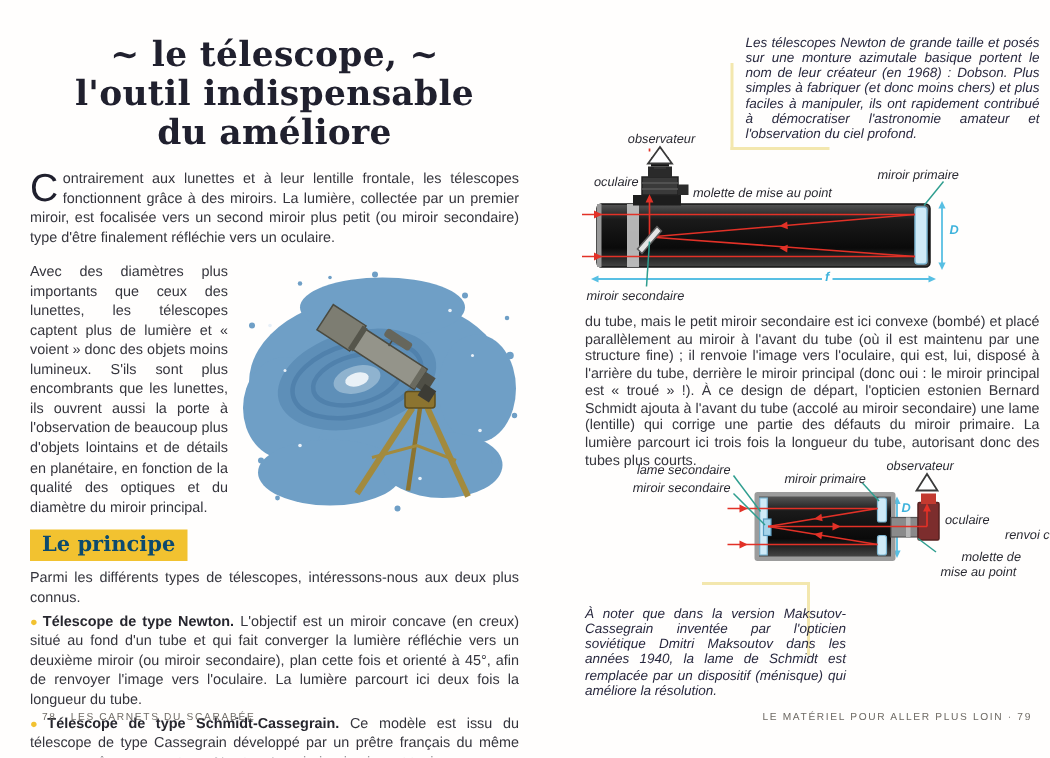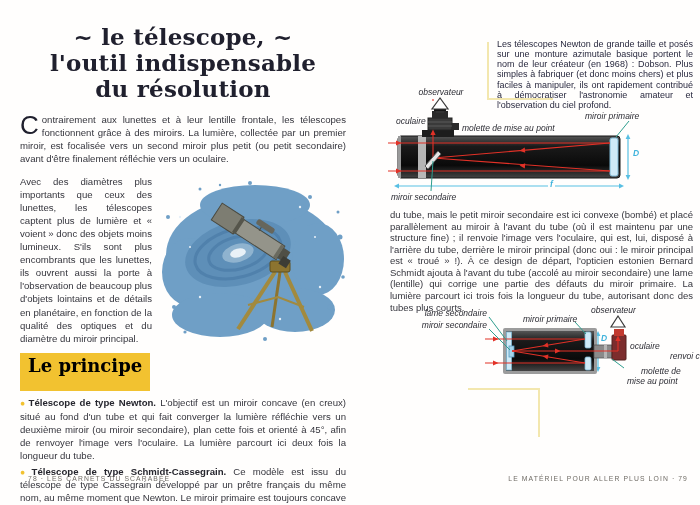--- a/index.html
+++ b/index.html
@@ -6,30 +6,30 @@
   .page{position:relative;width:700px;height:505px;background:#fffefd;overflow:hidden;
         font-family:"Liberation Sans",sans-serif;color:#35353d;}
   
   .leftflow{position:absolute;left:20px;top:24px;width:326px;}
   .title{font-family:"DejaVu Serif",serif;font-weight:bold;font-size:23px;line-height:1.12;
          text-align:center;color:#20202e;letter-spacing:.2px;}
   .intro{margin-top:12px;font-size:9.6px;line-height:1.36;text-align:justify;}
   .dropcap{float:left;font-size:26px;line-height:22px;padding:1px 3px 0 0;color:#20202e;}
   .wrapzone{display:flow-root;font-size:9.6px;line-height:1.36;text-align:justify;}
   .illo{float:right;width:186px;height:168px;margin:2px 0 2px 8px;}
-  .principe{display:inline-block;margin:6px 0 5px;background:#f2c230;color:#000000;
-            font-family:"DejaVu Serif",serif;font-weight:bold;font-size:18px;padding:2px 8px 15px;}
+  .principe{display:inline-block;margin:6px 0 5px;background:#f2c230;color:#0c4a6e;
+            font-family:"DejaVu Serif",serif;font-weight:bold;font-size:14px;padding:2px 8px 3px;}
   .sectiontext,.bullet{font-size:9.6px;line-height:1.36;text-align:justify;margin:0 0 3px;}
   .dot{color:#f2c230;font-size:8.5px;margin-right:2px;}
   .bullet b{color:#26262e;}
   .footer{position:absolute;font-size:6.8px;letter-spacing:1.1px;color:#6e6a64;top:475px;}
   .fl{left:28px;}
   .fr{left:400px;width:288px;text-align:right;}
   
-  .note{position:absolute;font-size:9px;line-height:1.13;color:#29293f;text-align:justify;margin-top:16px;}
+  .note{position:absolute;font-style:italic;font-size:9px;line-height:1.13;color:#29293f;text-align:justify;}
   .bracket{position:absolute;}
   .bracket.tl{left:487px;top:42px;width:64px;height:56px;border-left:2px solid #f3e7ae;border-bottom:2px solid #f3e7ae;}
   .bracket.br{left:468px;top:388px;width:70px;height:47px;border-top:2px solid #f3e7ae;border-right:2px solid #f3e7ae;}
   .bodyright{position:absolute;left:390px;top:209px;width:303px;font-size:9.5px;line-height:1.22;text-align:justify;}
   .diag{position:absolute;}
   .d1{left:385px;top:85px;width:315px;height:125px;}
   .d2{left:385px;top:305px;width:315px;height:100px;}
   .diag svg{display:block;position:absolute;left:0;top:0;}
   .dlabel{position:absolute;font-style:italic;font-size:8.5px;color:#2b2b33;white-space:nowrap;line-height:1.18;}
   .dlabel.r{text-align:right;}
@@ -38,24 +38,24 @@
 </style>
 </head>
 <body>
 
 <div class="page">
 
   <div class="leftflow">
     <div class="title">
       <div>~ le télescope, ~</div>
       <div>l'outil indispensable</div>
-      <div>du résolution</div>
+      <div>du améliore</div>
     </div>
 
-    <p class="intro"><span class="dropcap">C</span><span>ontrairement aux lunettes et à leur lentille frontale, les télescopes fonctionnent grâce à des miroirs. La lumière, collectée par un premier miroir, est focalisée vers un second miroir plus petit (ou petit secondaire) avant d'être finalement réfléchie vers un oculaire.</span></p>
+    <p class="intro"><span class="dropcap">C</span><span>ontrairement aux lunettes et à leur lentille frontale, les télescopes fonctionnent grâce à des miroirs. La lumière, collectée par un premier miroir, est focalisée vers un second miroir plus petit (ou miroir secondaire) type d'être finalement réfléchie vers un oculaire.</span></p>
 
     <div class="wrapzone">
       <div class="illo">
         <svg width="186" height="168" viewBox="0 0 186 168">
           <g fill="#6f9fc6">
             <ellipse cx="92" cy="78" rx="86" ry="58"></ellipse>
             <ellipse cx="30" cy="95" rx="28" ry="34"></ellipse>
             <ellipse cx="158" cy="82" rx="26" ry="36"></ellipse>
             <ellipse cx="95" cy="28" rx="55" ry="20"></ellipse>
             <ellipse cx="60" cy="138" rx="48" ry="22"></ellipse>
@@ -105,20 +105,21 @@
             <rect x="136" y="40" width="9" height="9" fill="#3c3c35"></rect>
             <rect x="95" y="22" width="20" height="6" rx="2" fill="#66665c"></rect>
             <line x1="102" y1="28" x2="102" y2="32" stroke="#4a4a40"></line>
           </g>
         </svg>
       </div>
       <span>Avec des diamètres plus importants que ceux des lunettes, les télescopes captent plus de lumière et « voient » donc des objets moins lumineux. S'ils sont plus encombrants que les lunettes, ils ouvrent aussi la porte à l'observation de beaucoup plus d'objets lointains et de détails en planétaire, en fonction de la qualité des optiques et du diamètre du miroir principal.</span>
     </div>
 
     <div class="principe">Le principe</div>
+    <p class="sectiontext">Parmi les différents types de télescopes, intéressons-nous aux deux plus connus.</p>
     <p class="bullet"><span class="dot">●</span><b>Télescope de type Newton.</b> <span>L'objectif est un miroir concave (en creux) situé au fond d'un tube et qui fait converger la lumière réfléchie vers un deuxième miroir (ou miroir secondaire), plan cette fois et orienté à 45°, afin de renvoyer l'image vers l'oculaire. La lumière parcourt ici deux fois la longueur du tube.</span></p>
     <p class="bullet"><span class="dot">●</span><b>Télescope de type Schmidt-Cassegrain.</b> <span>Ce modèle est issu du télescope de type Cassegrain développé par un prêtre français du même nom, au même moment que Newton. Le miroir primaire est toujours concave et situé au fond</span></p>
   </div>
 
   <div class="footer fl">78 · LES CARNETS DU SCARABÉE</div>
 
   <div class="bracket tl"></div>
   <div class="note" style="left:497px;top:23px;width:196px;">Les télescopes Newton de grande taille et posés sur une monture azimutale basique portent le nom de leur créateur (en 1968) : Dobson. Plus simples à fabriquer (et donc moins chers) et plus faciles à manipuler, ils ont rapidement contribué à démocratiser l'astronomie amateur et l'observation du ciel profond.</div>
 
   <div class="diag d1">
@@ -240,15 +241,16 @@
     <div class="dlabel" style="left:138px;top:9px;">miroir primaire</div>
     <div class="dlabel" style="left:206px;top:0px;">observateur</div>
     <div class="dlabel" style="left:245px;top:36px;">oculaire</div>
     <div class="dlabel" style="left:245px;top:46px;padding-left:40px;">renvoi coudé</div>
     <div class="dlabel" style="left:256px;top:61px;">molette de</div>
     <div class="dlabel" style="left:242px;top:71px;">mise au point</div>
     <div class="dim" style="left:216px;top:28px;">D</div>
   </div>
 
   <div class="bracket br"></div>
+  <div class="note" style="left:390px;top:404px;width:174px;">À noter que dans la version Maksutov-Cassegrain inventée par l'opticien soviétique Dmitri Maksoutov dans les années 1940, la lame de Schmidt est remplacée par un dispositif (ménisque) qui améliore la résolution.</div>
 
   <div class="footer fr">LE MATÉRIEL POUR ALLER PLUS LOIN · 79</div>
 </div>
 
 </body></html>

